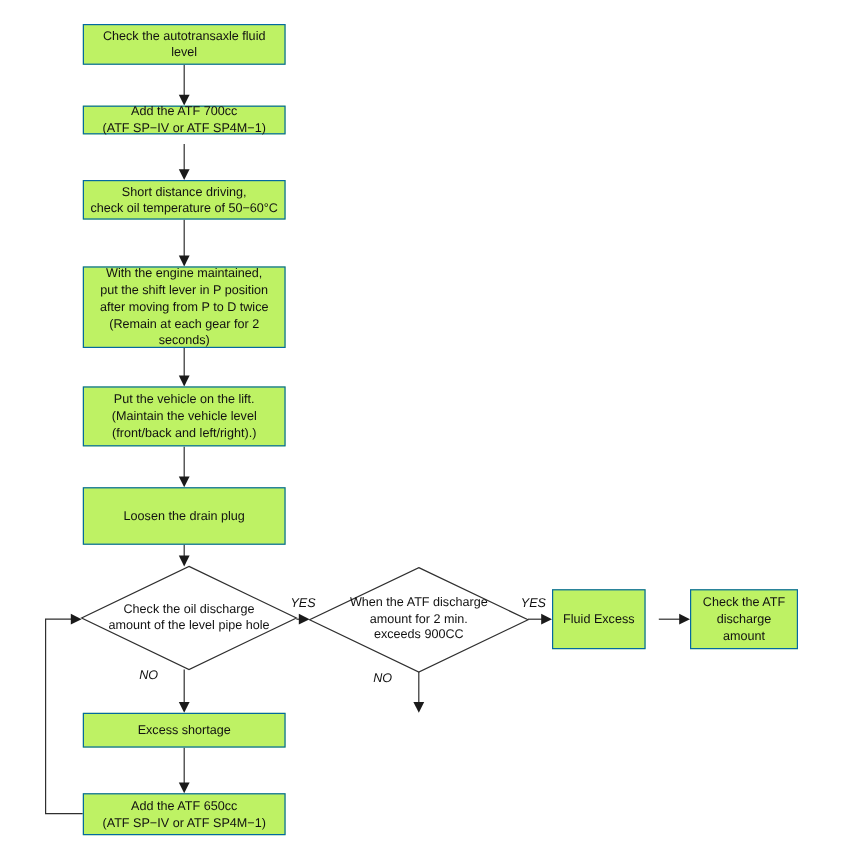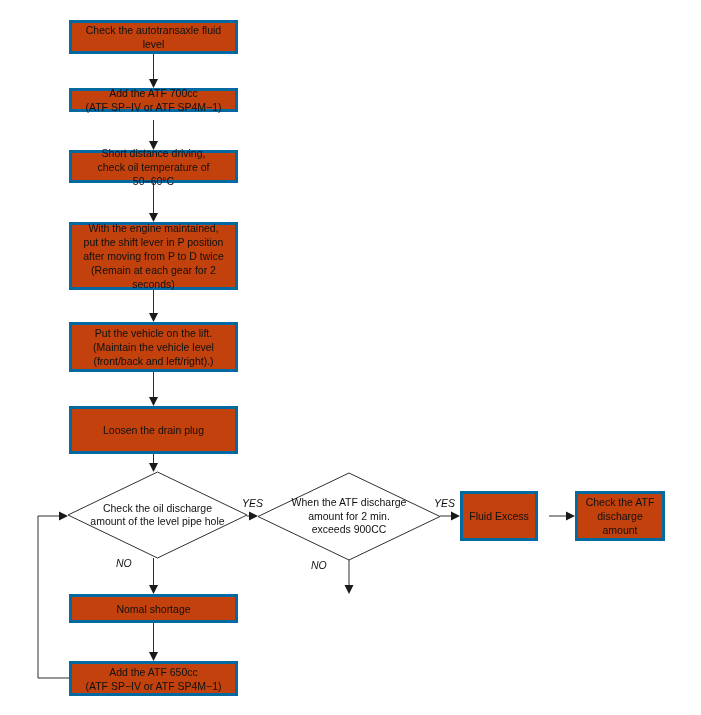--- a/index.html
+++ b/index.html
@@ -14,22 +14,22 @@
   #flowchart-canvas {
     position: relative;
     width: 701px;
     height: 715px;
     background: #ffffff;
     overflow: hidden;
   }
   .node {
     position: absolute;
     box-sizing: border-box;
-    border: 3px solid #0369a1;
-    background: #c2410c;
+    border: 1px solid #0369a1;
+    background: #bef264;
     display: flex;
     align-items: center;
     justify-content: center;
     text-align: center;
     font-size: 10.5px;
     line-height: 14px;
     color: #111111;
     white-space: pre-line;
     padding: 2px 4px;
   }
@@ -167,21 +167,21 @@
     <div class="diamond-label">When the ATF discharge
 amount for 2 min.
 exceeds 900CC</div>
   </div>
 
   <div class="node" style="left:460px; top:491px; width:78px; height:50px;">Fluid Excess</div>
 
   <div class="node" style="left:575px; top:491px; width:90px; height:50px;">Check the ATF
 discharge amount</div>
 
-  <div class="node" style="left:69px; top:594px; width:169px; height:29px;">Nomal shortage</div>
+  <div class="node" style="left:69px; top:594px; width:169px; height:29px;">Excess shortage</div>
 
 
   <div class="node" style="left:69px; top:661px; width:169px; height:35px;">Add the ATF 650cc
 (ATF SP−IV or ATF SP4M−1)</div>
 
   <div class="edge-label" style="left:242px; top:497px;">YES</div>
 
   <div class="edge-label" style="left:116px; top:557px;">NO</div>
 
   <div class="edge-label" style="left:434px; top:497px;">YES</div>

